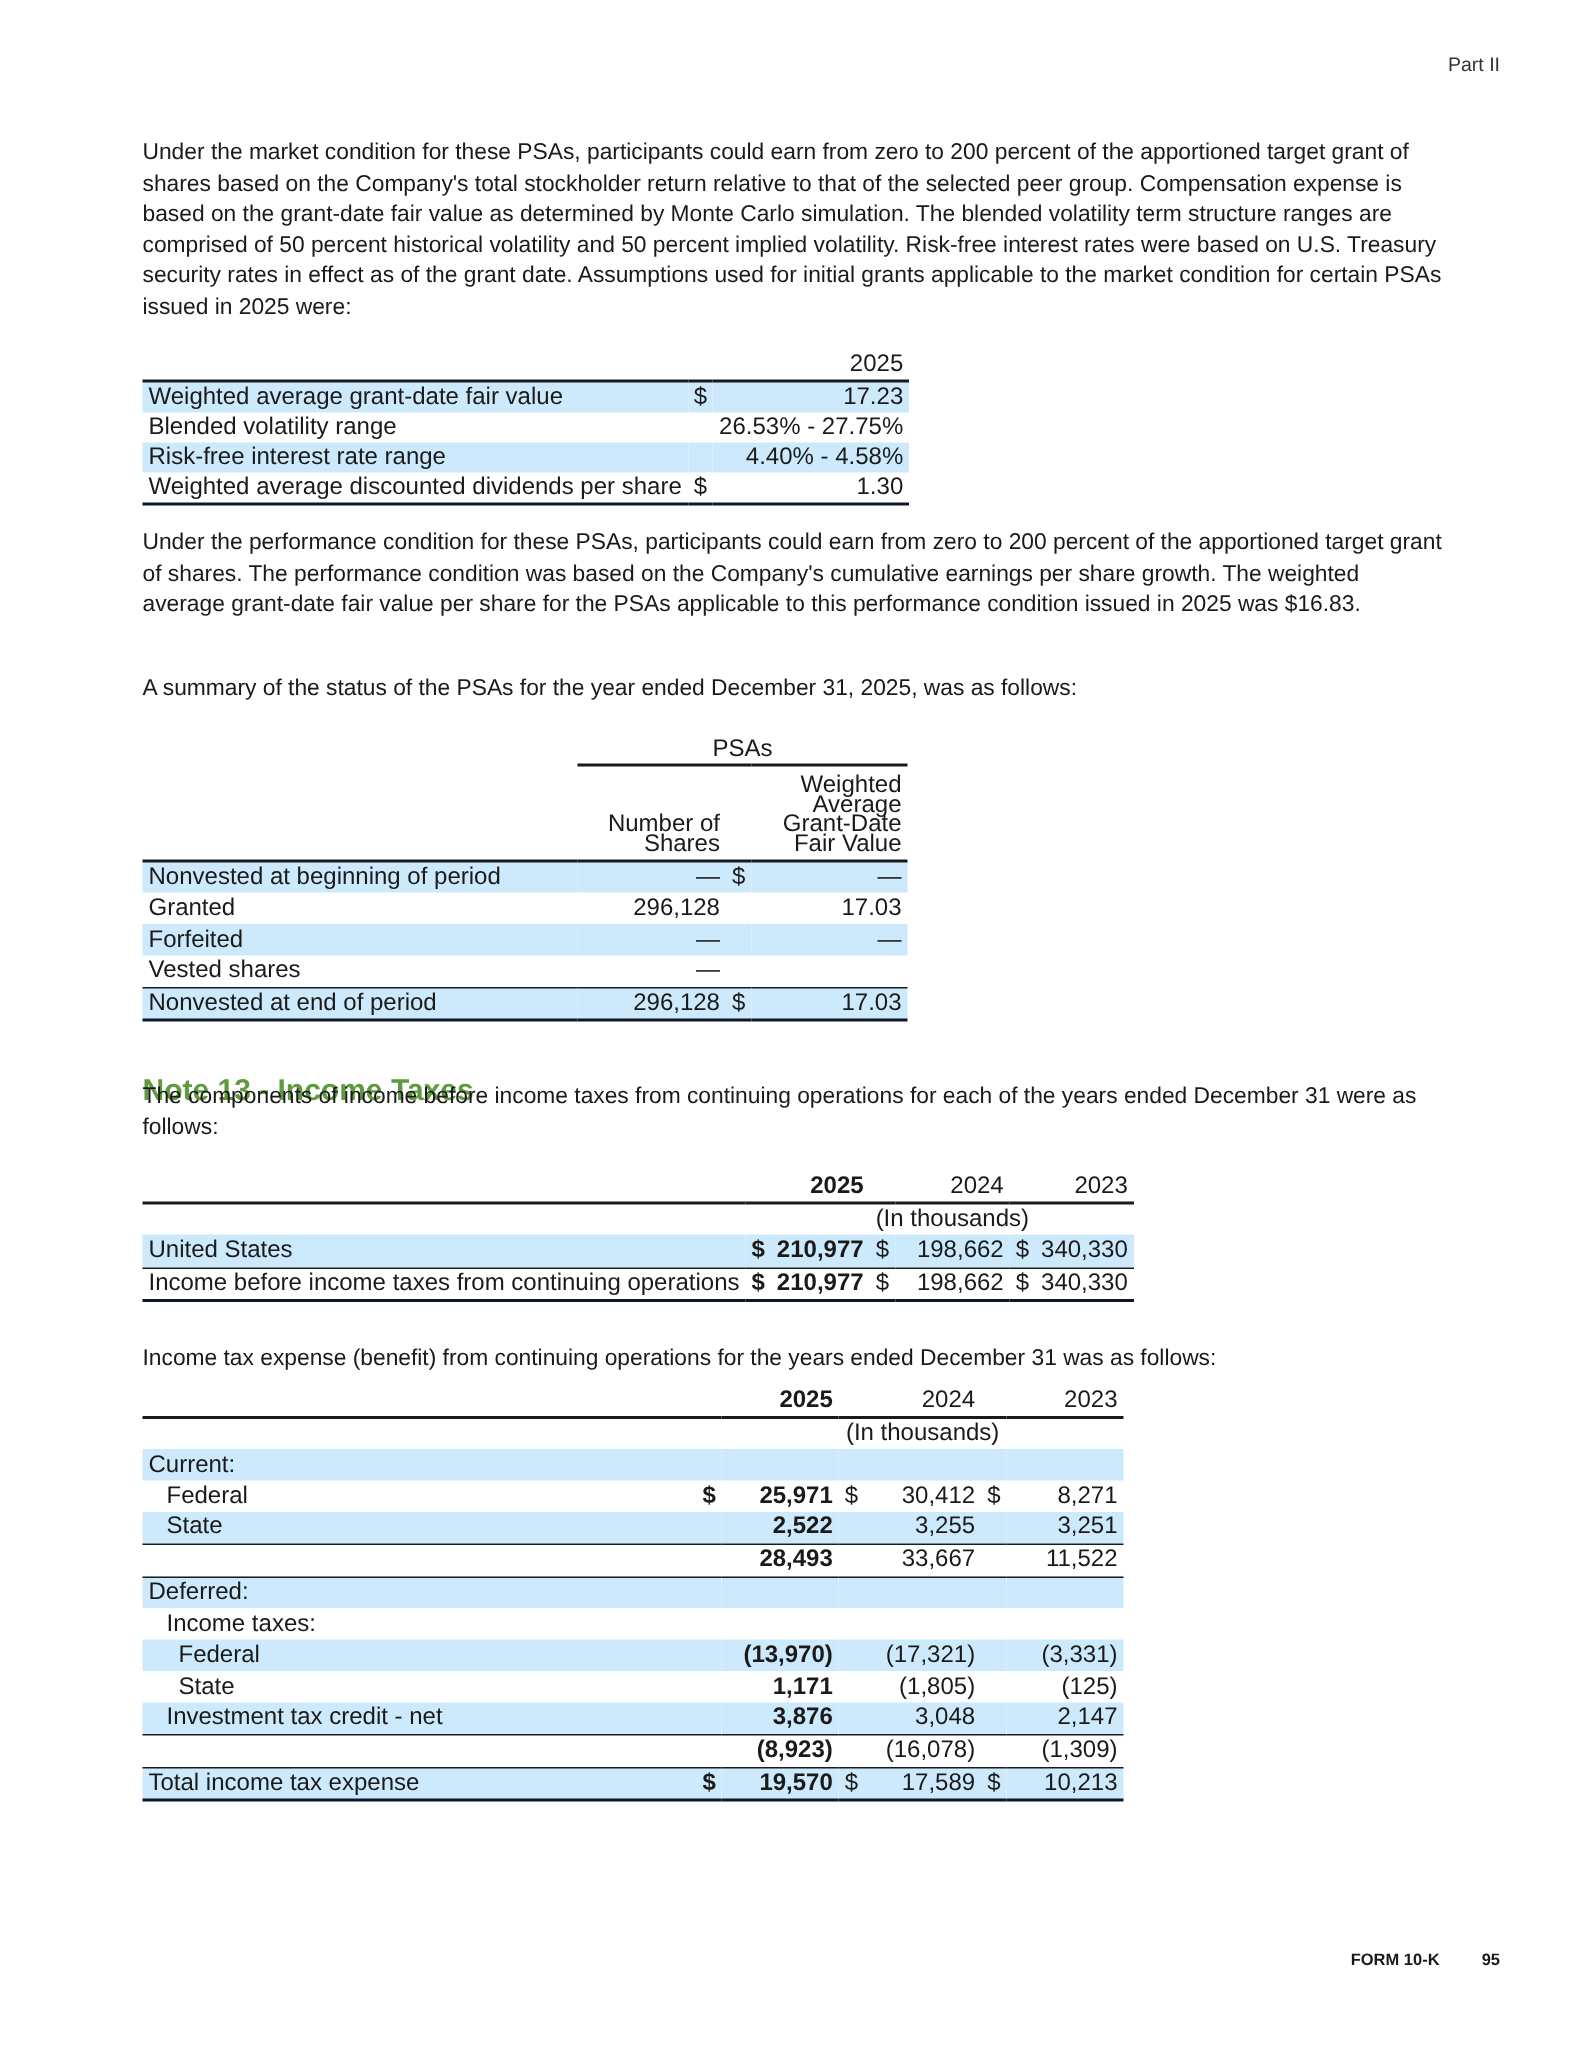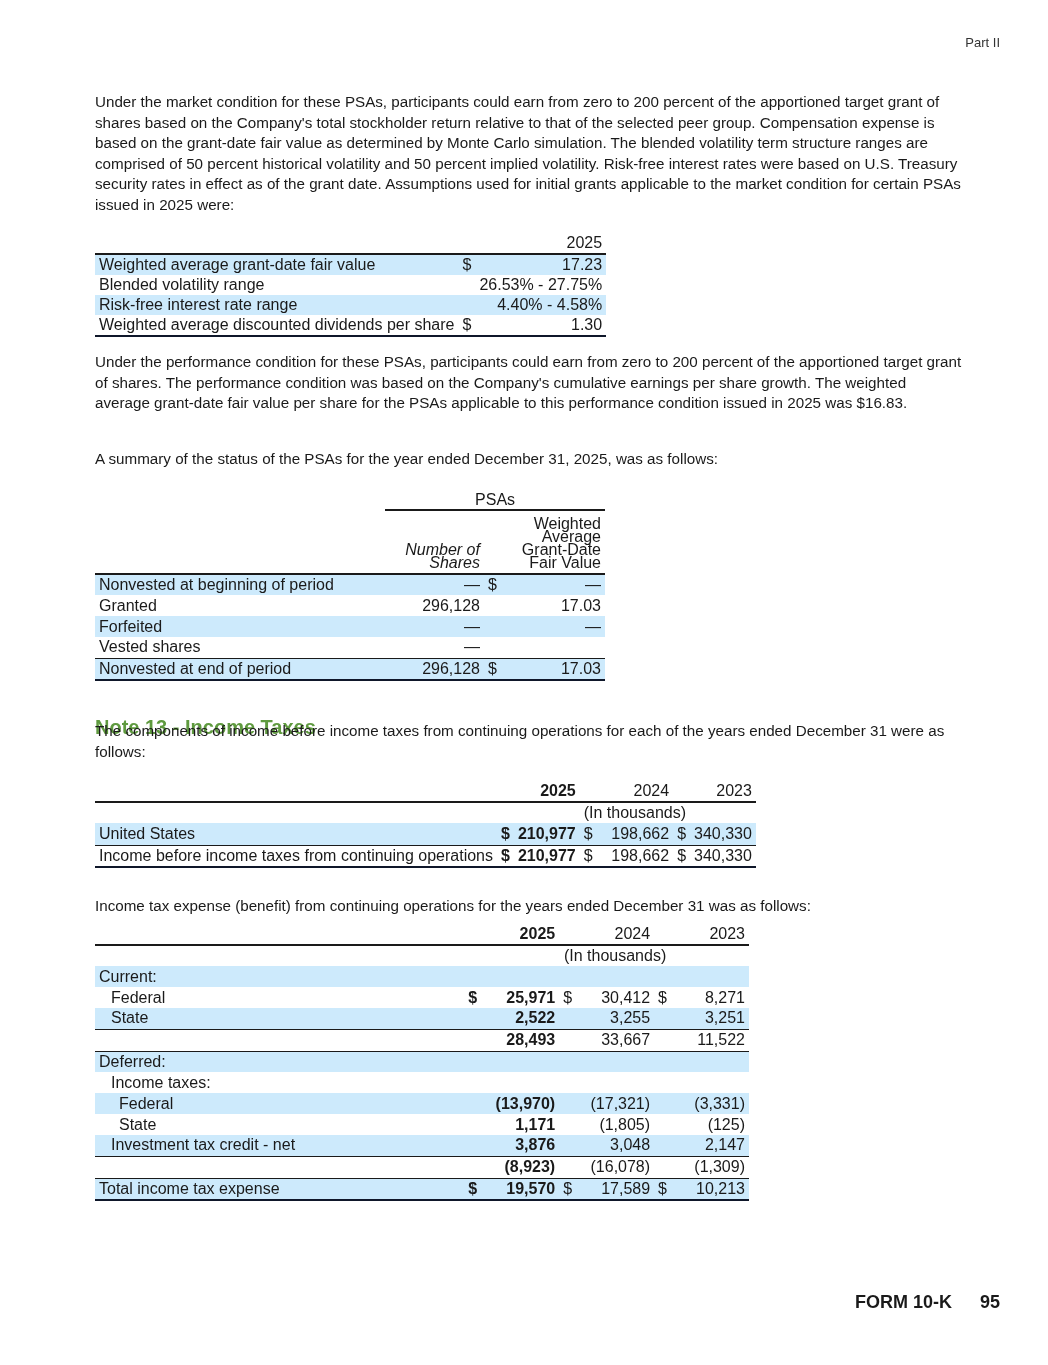--- a/index.html
+++ b/index.html
@@ -13,21 +13,21 @@
   td { padding: 0 4px; height: 20px; white-space: nowrap; }
   .num { text-align: right; }
   .cur { text-align: left; width: 8px; }
   .shade td { background: #cdeafc; }
   .bold { font-weight: bold; }
   .top-rule td { border-top: 2px solid #1a1a1a; }
   .top-rule-thin td { border-top: 1px solid #1a1a1a; }
   .bottom-rule td { border-bottom: 2px solid #0f172a; }
   .ind1 { padding-left: 16px; }
   .ind2 { padding-left: 24px; }
-  .footer { bottom: 52px; right: 48px; font-size: 18px; font-weight: bold; }
+  .footer { bottom: 52px; right: 48px; font-size: 11px; font-weight: bold; }
   .footer span { margin-left: 28px; }
 </style>
 </head>
 <body>
 
 <div class="abs part">Part II</div>
 
 <p class="abs para" style="top:92px;">Under the market condition for these PSAs, participants could earn from zero to 200 percent of the apportioned target grant of shares based on the Company's total stockholder return relative to that of the selected peer group. Compensation expense is based on the grant-date fair value as determined by Monte Carlo simulation. The blended volatility term structure ranges are comprised of 50 percent historical volatility and 50 percent implied volatility. Risk-free interest rates were based on U.S. Treasury security rates in effect as of the grant date. Assumptions used for initial grants applicable to the market condition for certain PSAs issued in 2025 were:</p>
 
 <table class="abs" style="left:95px; top:233px; width:390px;">
@@ -64,21 +64,21 @@
 <p class="abs para" style="top:449px;">A summary of the status of the PSAs for the year ended December 31, 2025, was as follows:</p>
 
 <table class="abs" style="left:95px; top:490px; width:510px;">
   <tbody>
       <tr>
     <td></td>
     <td colspan="3" style="text-align:center; border-bottom:2px solid #1a1a1a; height:18px;">PSAs</td>
   </tr>
   <tr>
     <td></td>
-    <td class="num" style="vertical-align:bottom; line-height:13px; padding-top:8px; padding-bottom:4px;font-style:italic;">
+    <td class="num" style="vertical-align:bottom; line-height:13px; padding-top:8px; padding-bottom:4px;">
       <div>Number of</div>
           <div>Shares</div>
     </td>
     <td class="cur"></td>
     <td class="num" style="vertical-align:bottom; line-height:13px; padding-top:6px; padding-bottom:4px;">
       <div>Weighted</div>
           <div>Average</div>
           <div>Grant-Date</div>
           <div>Fair Value</div>
     </td>

